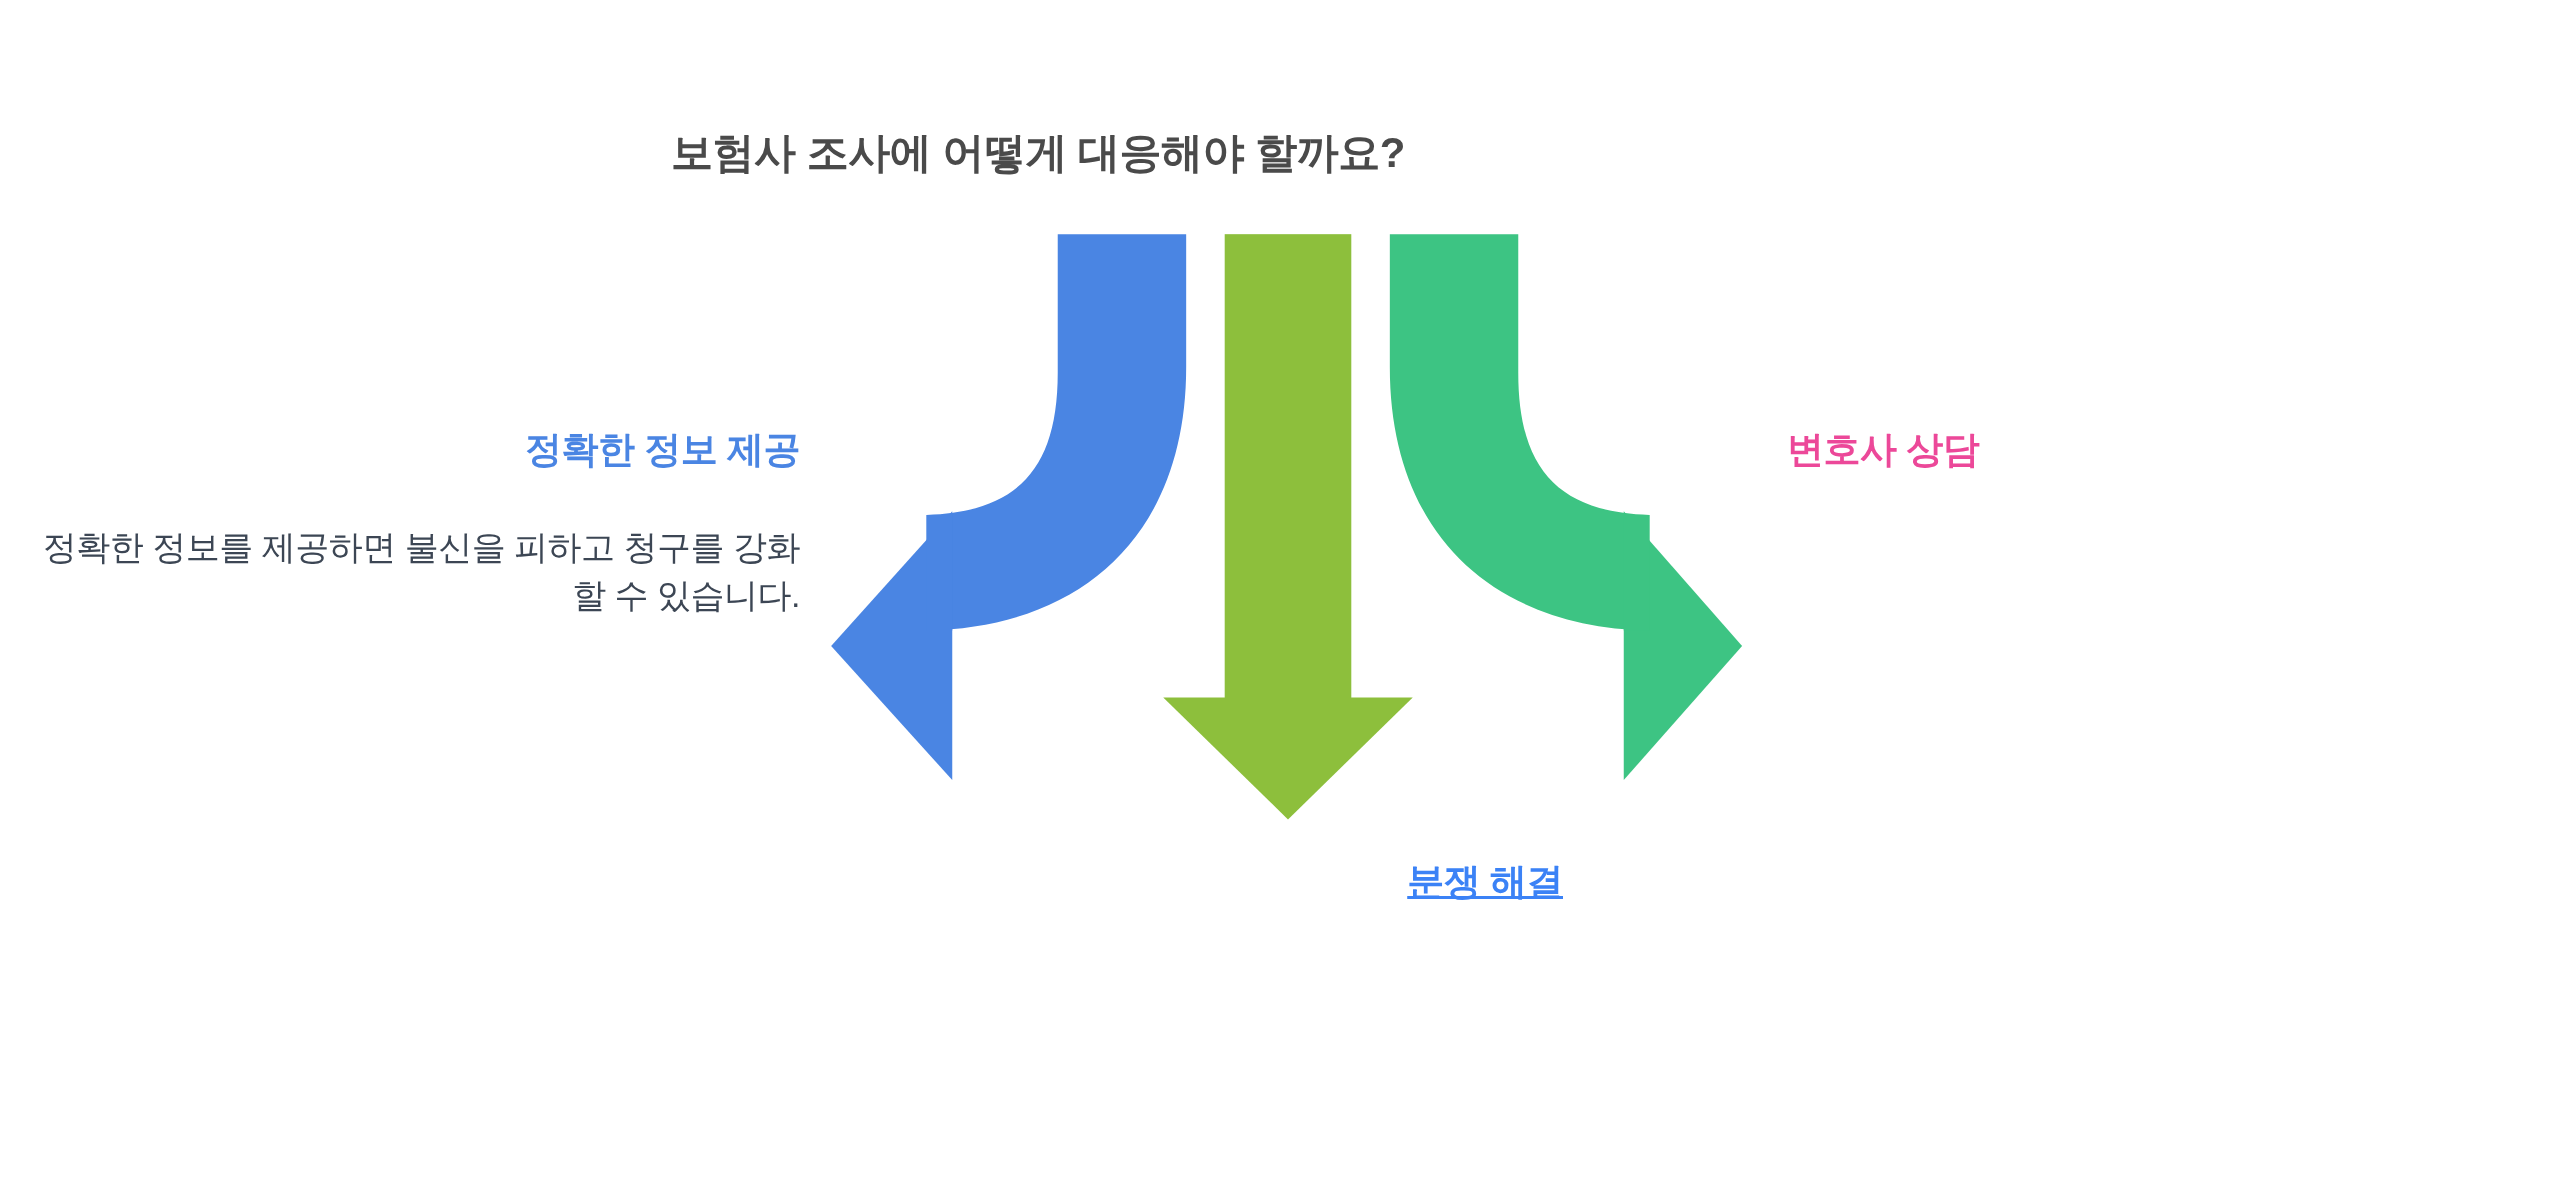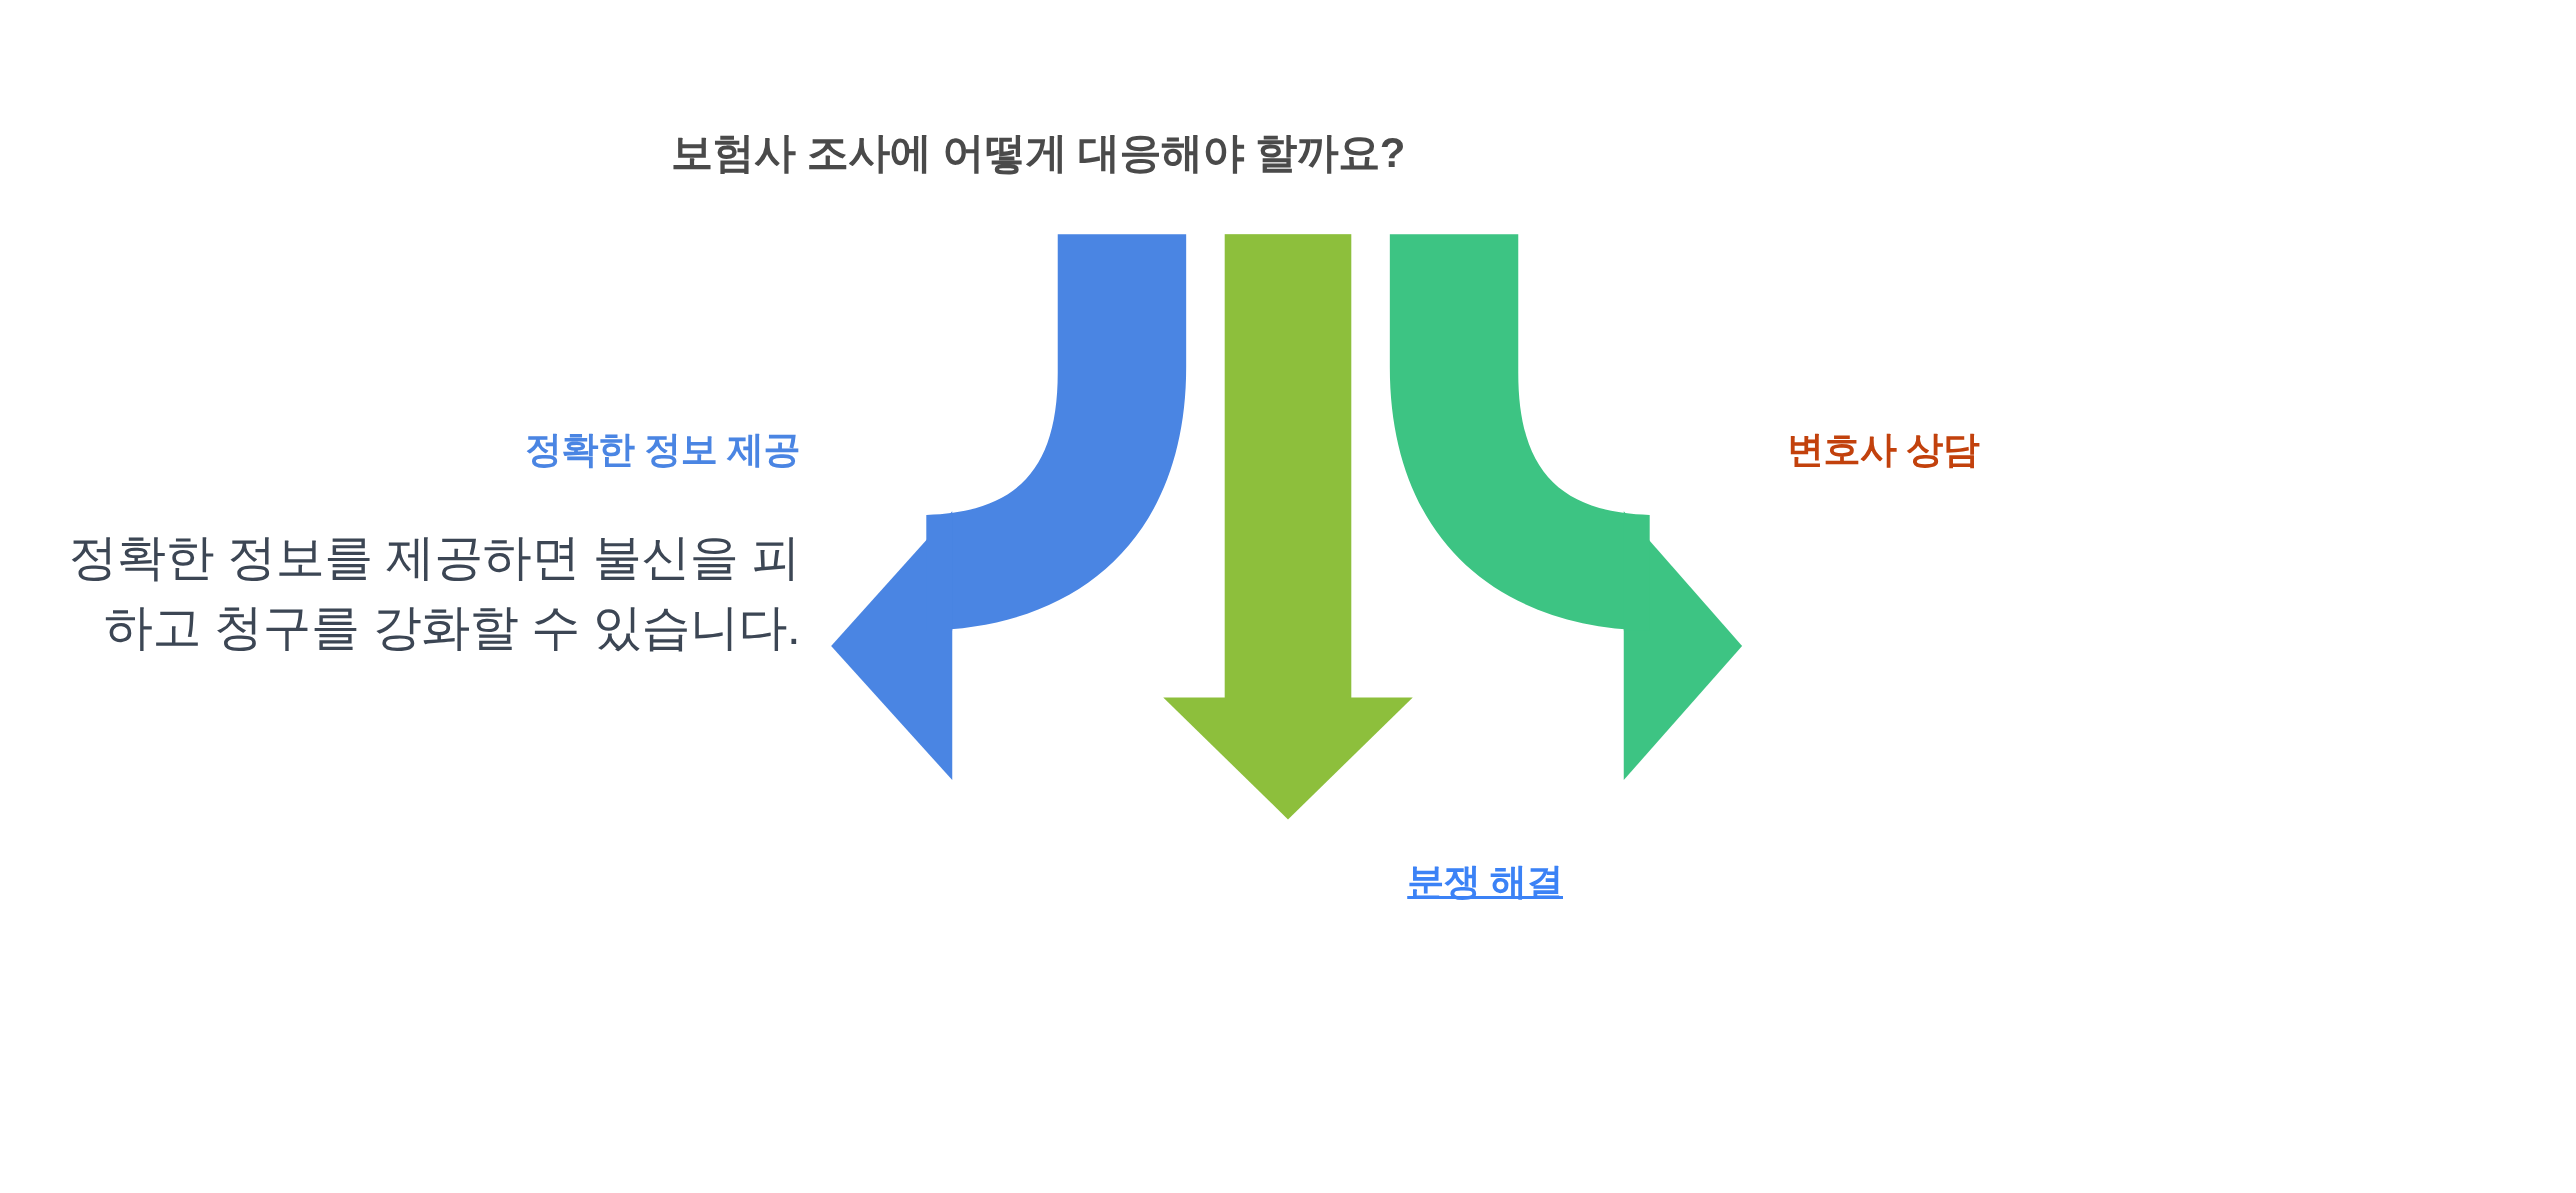--- a/index.html
+++ b/index.html
@@ -43,21 +43,21 @@
   .branch-heading {
     position: absolute;
     font-size: 37px;
     font-weight: bold;
     letter-spacing: -0.5px;
     white-space: nowrap;
     line-height: 1.15;
   }
   .branch-body {
     position: absolute;
-    font-size: 49px;
+    font-size: 34px;
     font-weight: normal;
     color: #3c4654;
     line-height: 1.42;
     letter-spacing: -0.5px;
   }
 
   
   #heading-left {
     right: 1776px;
     top: 429px;
@@ -69,21 +69,21 @@
     left: 37px;
     right: 1776px;
     top: 523px;
     text-align: right;
   }
 
   
   #heading-right {
     left: 1787px;
     top: 429px;
-    color: #c2410c;
+    color: #ec4899;
     text-align: left;
   }
   #body-right {
     left: 1787px;
     right: 33px;
     top: 523px;
     text-align: left;
   }
 
   

